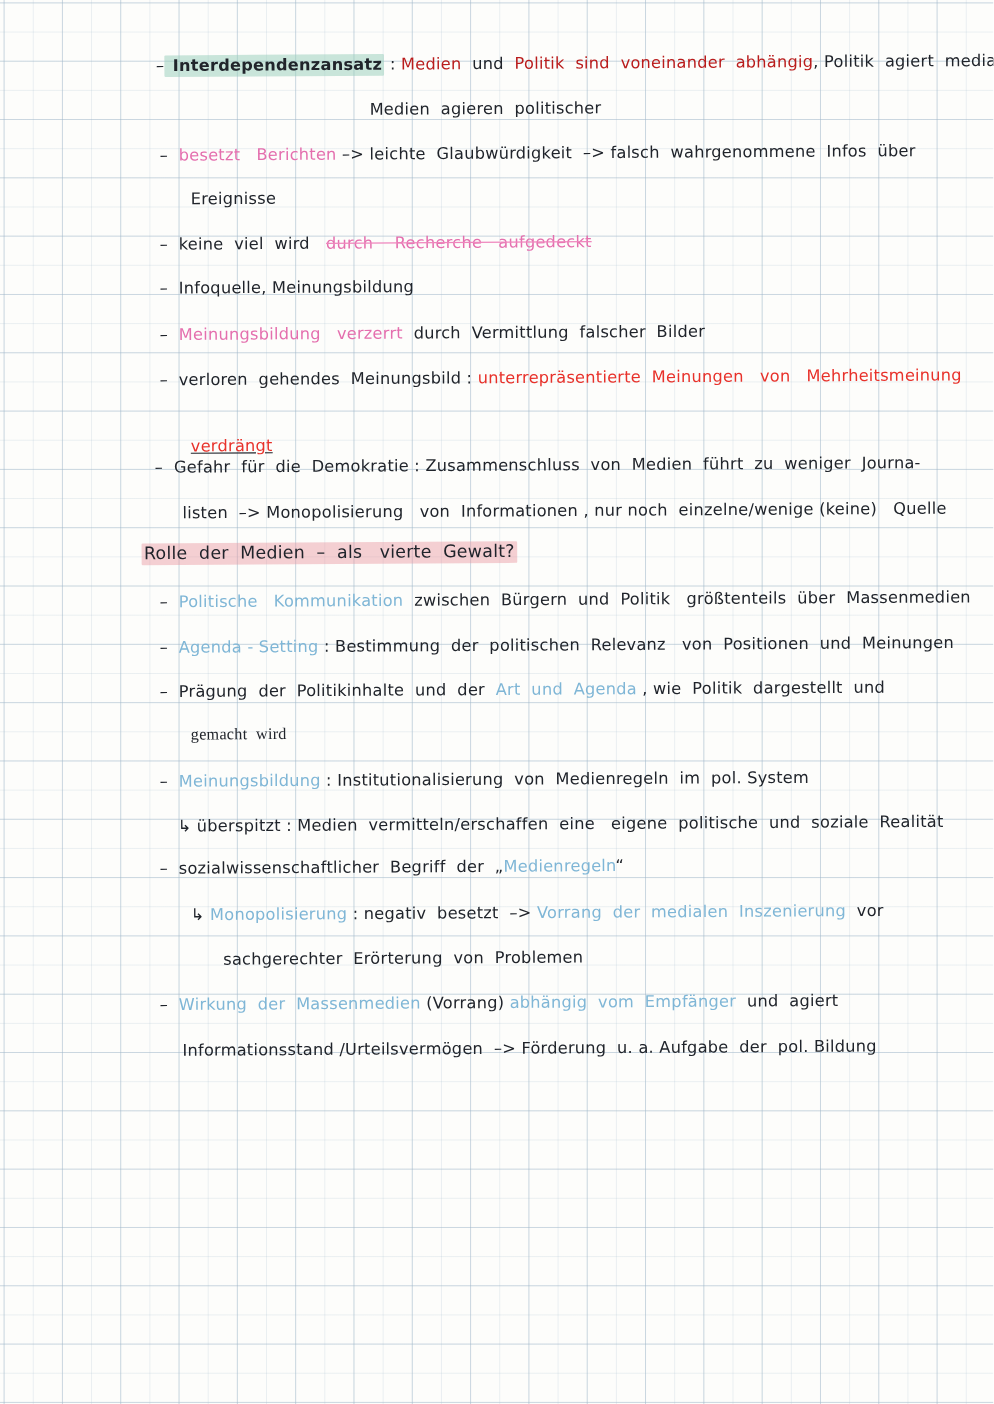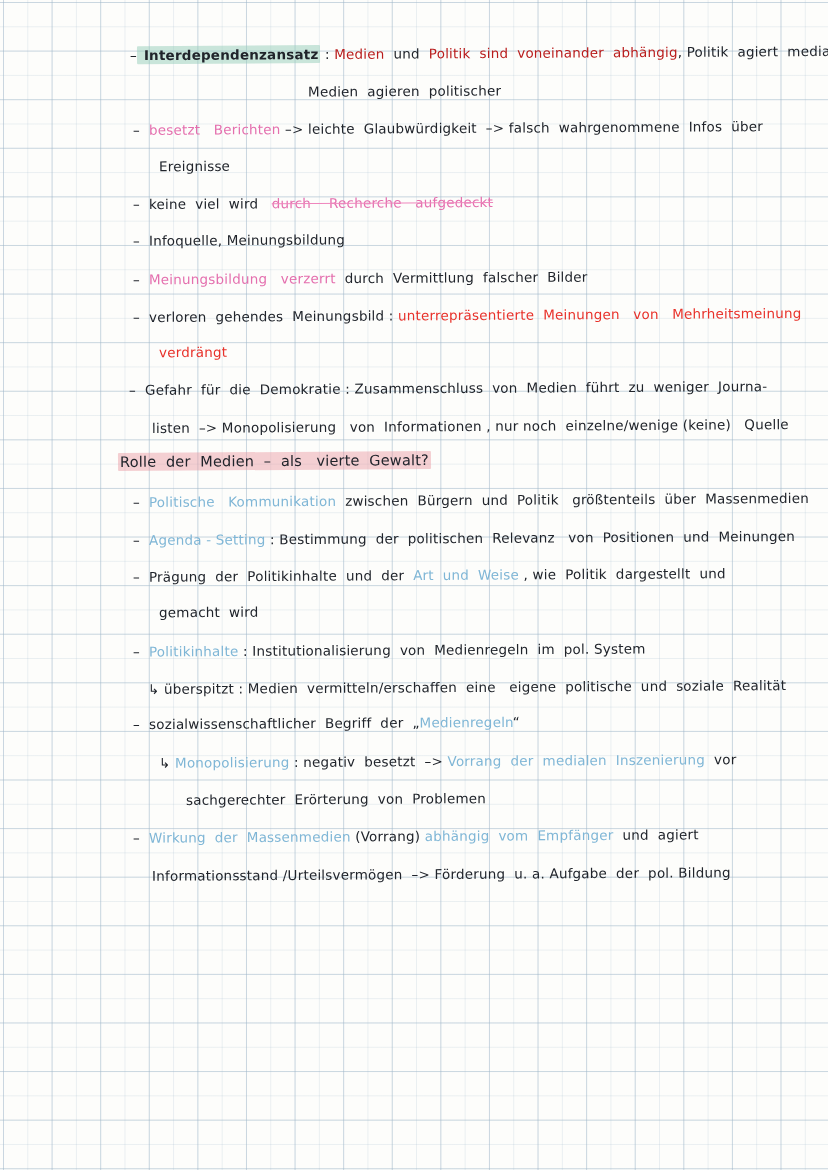--- a/index.html
+++ b/index.html
@@ -79,29 +79,29 @@
   <div id="grid-fine"></div>
   <div id="content">
       <div class="hw" style="top: 45px; left: 130px;"><span class="seg c-black">–</span><span class="seg c-black hl-green"> Interdependenzansatz</span><span class="seg c-black"> : </span><span class="seg c-orange">Medien</span><span class="seg c-black">  und  </span><span class="seg c-orange">Politik</span><span class="seg c-black">  </span><span class="seg c-orange">sind</span><span class="seg c-black">  </span><span class="seg c-orange">voneinander  abhängig</span><span class="seg c-black">, Politik  agiert  medialer,</span></div>
       <div class="hw" style="top: 83px; left: 308px;"><span class="seg c-black">Medien  agieren  politischer</span></div>
       <div class="hw" style="top: 120px; left: 133px;"><span class="seg c-black">–  </span><span class="seg c-pink">besetzt   Berichten</span><span class="seg c-black"> –&gt; leichte  Glaubwürdigkeit  –&gt; falsch  wahrgenommene  Infos  über</span></div>
       <div class="hw" style="top: 158px; left: 159px;"><span class="seg c-black">Ereignisse</span></div>
       <div class="hw" style="top: 195px; left: 133px;"><span class="seg c-black">–  keine  viel  wird   </span><span class="seg c-pink strike">durch    Recherche   aufgedeckt</span></div>
       <div class="hw" style="top: 232px; left: 133px;"><span class="seg c-black">–  Infoquelle, Meinungsbildung</span></div>
       <div class="hw" style="top: 270px; left: 133px;"><span class="seg c-black">–  </span><span class="seg c-pink">Meinungsbildung   verzerrt</span><span class="seg c-black">  durch  Vermittlung  falscher  Bilder</span></div>
       <div class="hw" style="top: 307px; left: 133px;"><span class="seg c-black">–  verloren  gehendes  Meinungsbild : </span><span class="seg c-red">unterrepräsentierte  Meinungen   von   Mehrheitsmeinung</span></div>
-      <div class="hw" style="top: 344px; left: 159px;"><span class="seg c-red">verdrängt</span></div>
+      <div class="hw" style="top: 364px; left: 159px; text-decoration: underline;"><span class="seg c-red">verdrängt</span></div>
       <div class="hw" style="top: 380px; left: 129px;"><span class="seg c-black">–  Gefahr  für  die  Demokratie : Zusammenschluss  von  Medien  führt  zu  weniger  Journa-</span></div>
       <div class="hw" style="top: 418px; left: 152px;"><span class="seg c-black">listen  –&gt; Monopolisierung   von  Informationen , nur noch  einzelne/wenige (keine)   Quelle</span></div>
       <div class="hw" style="top: 452px; left: 118px; font-size: 14.5px;"><span class="seg c-black hl-pink">Rolle  der  Medien  –  als   vierte  Gewalt?</span></div>
       <div class="hw" style="top: 492px; left: 133px;"><span class="seg c-black">–  </span><span class="seg c-blue">Politische   Kommunikation</span><span class="seg c-black">  zwischen  Bürgern  und  Politik   größtenteils  über  Massenmedien</span></div>
       <div class="hw" style="top: 530px; left: 133px;"><span class="seg c-black">–  </span><span class="seg c-blue">Agenda - Setting</span><span class="seg c-black"> : Bestimmung  der  politischen  Relevanz   von  Positionen  und  Meinungen</span></div>
-      <div class="hw" style="top: 567px; left: 133px;"><span class="seg c-black">–  Prägung  der  Politikinhalte  und  der  </span><span class="seg c-blue">Art  und  Weise</span><span class="seg c-black"> , wie  Politik  dargestellt  und</span></div>
-      <div class="hw" style="top: 604px; left: 159px;"><span class="seg c-black">gemacht  wird</span></div>
-      <div class="hw" style="top: 642px; left: 133px;"><span class="seg c-black">–  </span><span class="seg c-blue">Politikinhalte</span><span class="seg c-black"> : Institutionalisierung  von  Medienregeln  im  pol. System</span></div>
+      <div class="hw" style="top: 567px; left: 133px;"><span class="seg c-black">–  Prägung  der  Politikinhalte  und  der  </span><span class="seg c-blue">Art  und  Agenda</span><span class="seg c-black"> , wie  Politik  dargestellt  und</span></div>
+      <div class="hw" style="top: 604px; left: 159px; font-family: Liberation Serif, serif;"><span class="seg c-black">gemacht  wird</span></div>
+      <div class="hw" style="top: 642px; left: 133px;"><span class="seg c-black">–  </span><span class="seg c-blue">Meinungsbildung</span><span class="seg c-black"> : Institutionalisierung  von  Medienregeln  im  pol. System</span></div>
       <div class="hw" style="top: 679px; left: 148px;"><span class="seg c-black sub">↳ überspitzt : Medien  vermitteln/erschaffen  eine   eigene  politische  und  soziale  Realität</span></div>
       <div class="hw" style="top: 715px; left: 133px;"><span class="seg c-black">–  sozialwissenschaftlicher  Begriff  der  „</span><span class="seg c-blue">Medienregeln</span><span class="seg c-black">“</span></div>
       <div class="hw" style="top: 753px; left: 159px;"><span class="seg c-black">↳ </span><span class="seg c-blue">Monopolisierung</span><span class="seg c-black"> : negativ  besetzt  –&gt; </span><span class="seg c-blue">Vorrang  der  medialen  Inszenierung</span><span class="seg c-black">  vor</span></div>
       <div class="hw" style="top: 791px; left: 186px;"><span class="seg c-black">sachgerechter  Erörterung  von  Problemen</span></div>
       <div class="hw" style="top: 828px; left: 133px;"><span class="seg c-black">–  </span><span class="seg c-blue">Wirkung  der  Massenmedien</span><span class="seg c-black"> (Vorrang) </span><span class="seg c-blue">abhängig  vom  Empfänger</span><span class="seg c-black">  und  agiert</span></div>
       <div class="hw" style="top: 866px; left: 152px;"><span class="seg c-black">Informationsstand /Urteilsvermögen  –&gt; Förderung  u. a. Aufgabe  der  pol. Bildung</span></div>
     </div>
 </div>
 
 </body></html>

